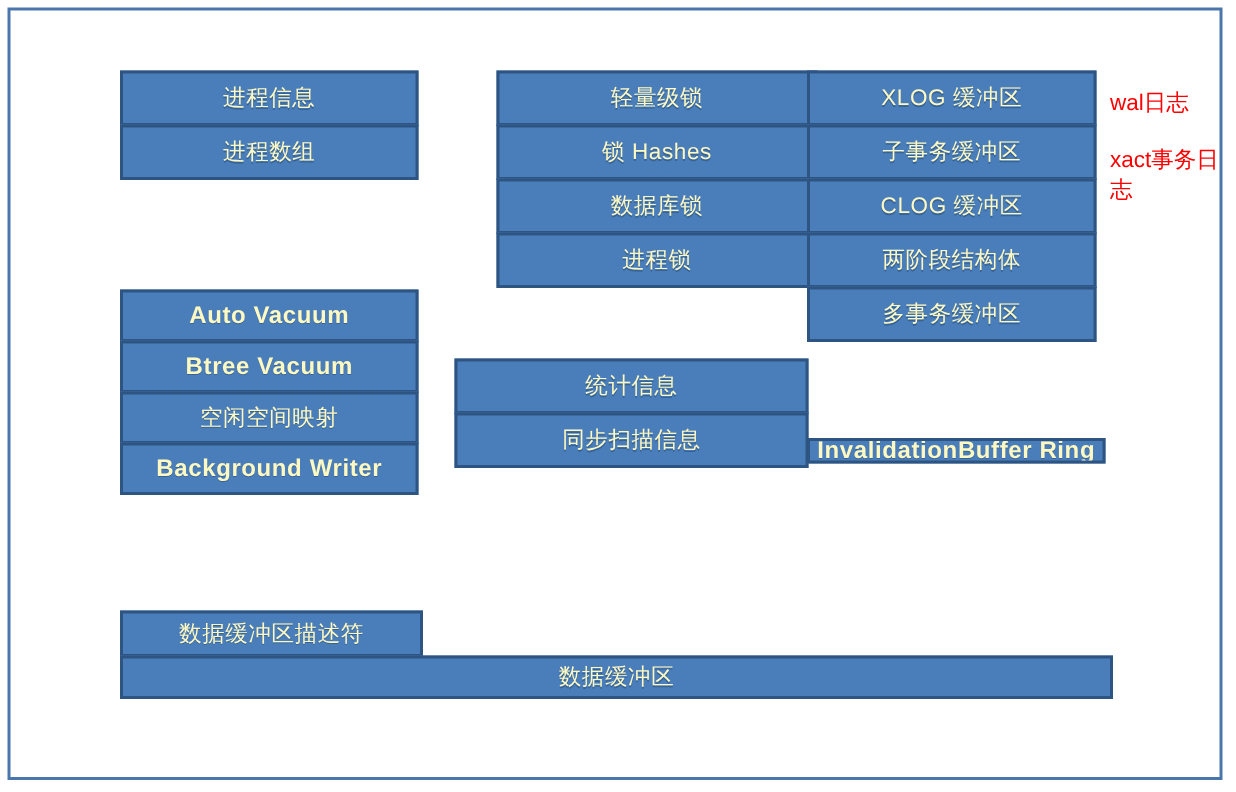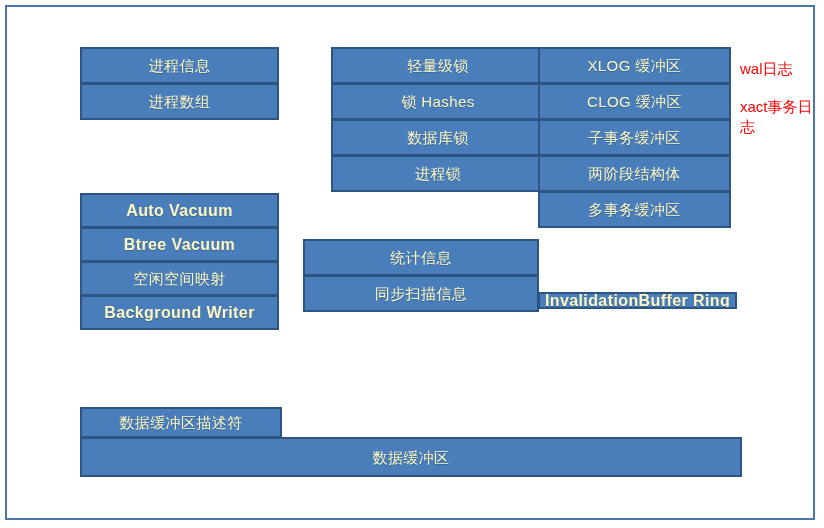--- a/index.html
+++ b/index.html
@@ -114,21 +114,21 @@
     left: 73px;
     top: 400px;
     width: 662px;
   }
   #group-databuffer .descriptor {
     width: 202px;
     height: 31px;
   }
   #group-databuffer .buffer-bar {
     width: 662px;
-    height: 40px;
+    height: 29px;
   }
 
   
   .annotation {
     position: absolute;
     color: #ff0000;
     font-size: 15px;
     line-height: 20px;
     white-space: pre-line;
   }
@@ -167,22 +167,22 @@
     <div class="cell cjk">进程锁</div>
   </div>
 
   <div class="group" id="group-stats">
     <div class="cell cjk">统计信息</div>
     <div class="cell cjk">同步扫描信息</div>
   </div>
 
   <div class="group" id="group-xlog">
     <div class="cell cjk">XLOG 缓冲区</div>
+    <div class="cell cjk">子事务缓冲区</div>
     <div class="cell cjk">CLOG 缓冲区</div>
-    <div class="cell cjk">子事务缓冲区</div>
     <div class="cell cjk">两阶段结构体</div>
     <div class="cell cjk">多事务缓冲区</div>
   </div>
 
   <div class="group" id="group-invalidation">
     <div class="cell latin">InvalidationBuffer Ring</div>
   </div>
 
   <div class="group" id="group-databuffer">
     <div class="cell cjk descriptor">数据缓冲区描述符</div>

